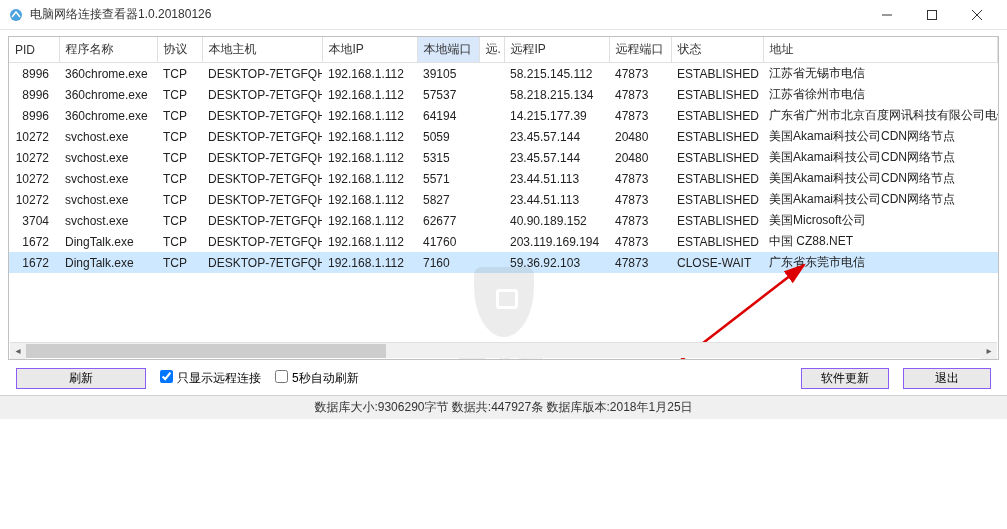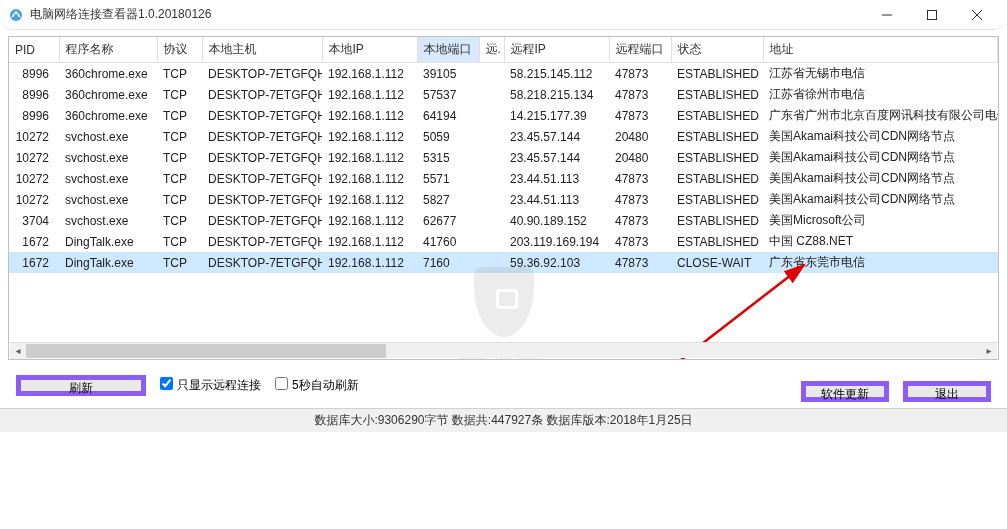--- a/index.html
+++ b/index.html
@@ -1,18 +1,18 @@
 <!DOCTYPE html>
 <html><head>
 <meta charset="utf-8">
 <style>
 * { box-sizing: border-box; margin: 0; padding: 0; }
 body { font-family: "Microsoft YaHei", "SimSun", sans-serif; font-size: 12px; background: #fff; width: 1007px; height: 529px; overflow: hidden; position: relative; }
 
-.titlebar { height: 30px; background: #fff; border-bottom: 1px solid #e5e5e5; display: flex; align-items: center; padding: 0 8px; border-radius: 13px; }
+.titlebar { height: 30px; background: #fff; border-bottom: 1px solid #e5e5e5; display: flex; align-items: center; padding: 0 8px; }
 .titlebar .app-icon { width: 16px; height: 16px; margin-right: 6px; }
 .titlebar .title { flex: 1; font-size: 12px; color: #333; }
 .win-controls { display: flex; }
 .win-btn { width: 45px; height: 30px; display: flex; align-items: center; justify-content: center; cursor: pointer; }
 
 .content { padding: 6px 8px 0 8px; }
 
 .table-wrap { border: 1px solid #c0c0c0; height: 324px; position: relative; overflow: hidden; background: #fff; }
 table { border-collapse: collapse; width: 100%; table-layout: fixed; }
 thead th { background: #fff; border-right: 1px solid #e0e0e0; border-bottom: 1px solid #e0e0e0; text-align: left; padding: 4px 6px; font-weight: normal; font-size: 12px; color: #333; white-space: nowrap; overflow: hidden; }
@@ -35,22 +35,22 @@
 
 .watermark { position: absolute; top: 230px; left: 50%; transform: translateX(-50%); text-align: center; pointer-events: none; opacity: 0.15; }
 .watermark .shield { width: 60px; height: 70px; margin: 0 auto 4px; background: #888; border-radius: 8px 8px 30px 30px / 8px 8px 50px 50px; position: relative; }
 .watermark .shield::after { content: ""; position: absolute; top: 22px; left: 22px; width: 16px; height: 14px; border: 3px solid #fff; border-radius: 3px; }
 .watermark .wm-text { font-size: 28px; color: #888; font-weight: bold; letter-spacing: 2px; }
 .watermark .wm-url { font-size: 16px; color: #888; letter-spacing: 2px; }
 
 .arrow { position: absolute; top: 220px; left: 640px; pointer-events: none; }
 
 .bottom-bar { display: flex; align-items: center; padding: 8px 8px 6px 8px; gap: 14px; }
-.btn { min-width: 130px; height: 21px; background: #e9e9e9; border: 5px solid #8b5cf6; font-size: 12px; cursor: pointer; }
-.btn.small { min-width: 88px; margin-top: 13px; }
+.btn { min-width: 130px; height: 21px; background: #e9e9e9; border: 1px solid #8b5cf6; font-size: 12px; cursor: pointer; }
+.btn.small { min-width: 88px; }
 .chk { display: flex; align-items: flex-start; gap: 4px; font-size: 12px; }
 .chk input { width: 13px; height: 13px; }
 .spacer { flex: 1; }
 
 .statusbar { background: #f0f0f0; border-top: 1px solid #d0d0d0; text-align: center; font-size: 12px; padding: 3px 0; color: #333; }
 
 .hscroll-track { position: absolute; left: 1px; right: 1px; bottom: 1px; height: 16px; background: #f0f0f0; border-top: 1px solid #e0e0e0; display: flex; align-items: center; }
 .hscroll-btn { width: 16px; height: 16px; background: #f0f0f0; display: flex; align-items: center; justify-content: center; color: #606060; font-size: 10px; }
 .hscroll-thumb { flex: 0 0 360px; height: 14px; background: #cdcdcd; margin-left: 0; }
 .hscroll-space { flex: 1; }

